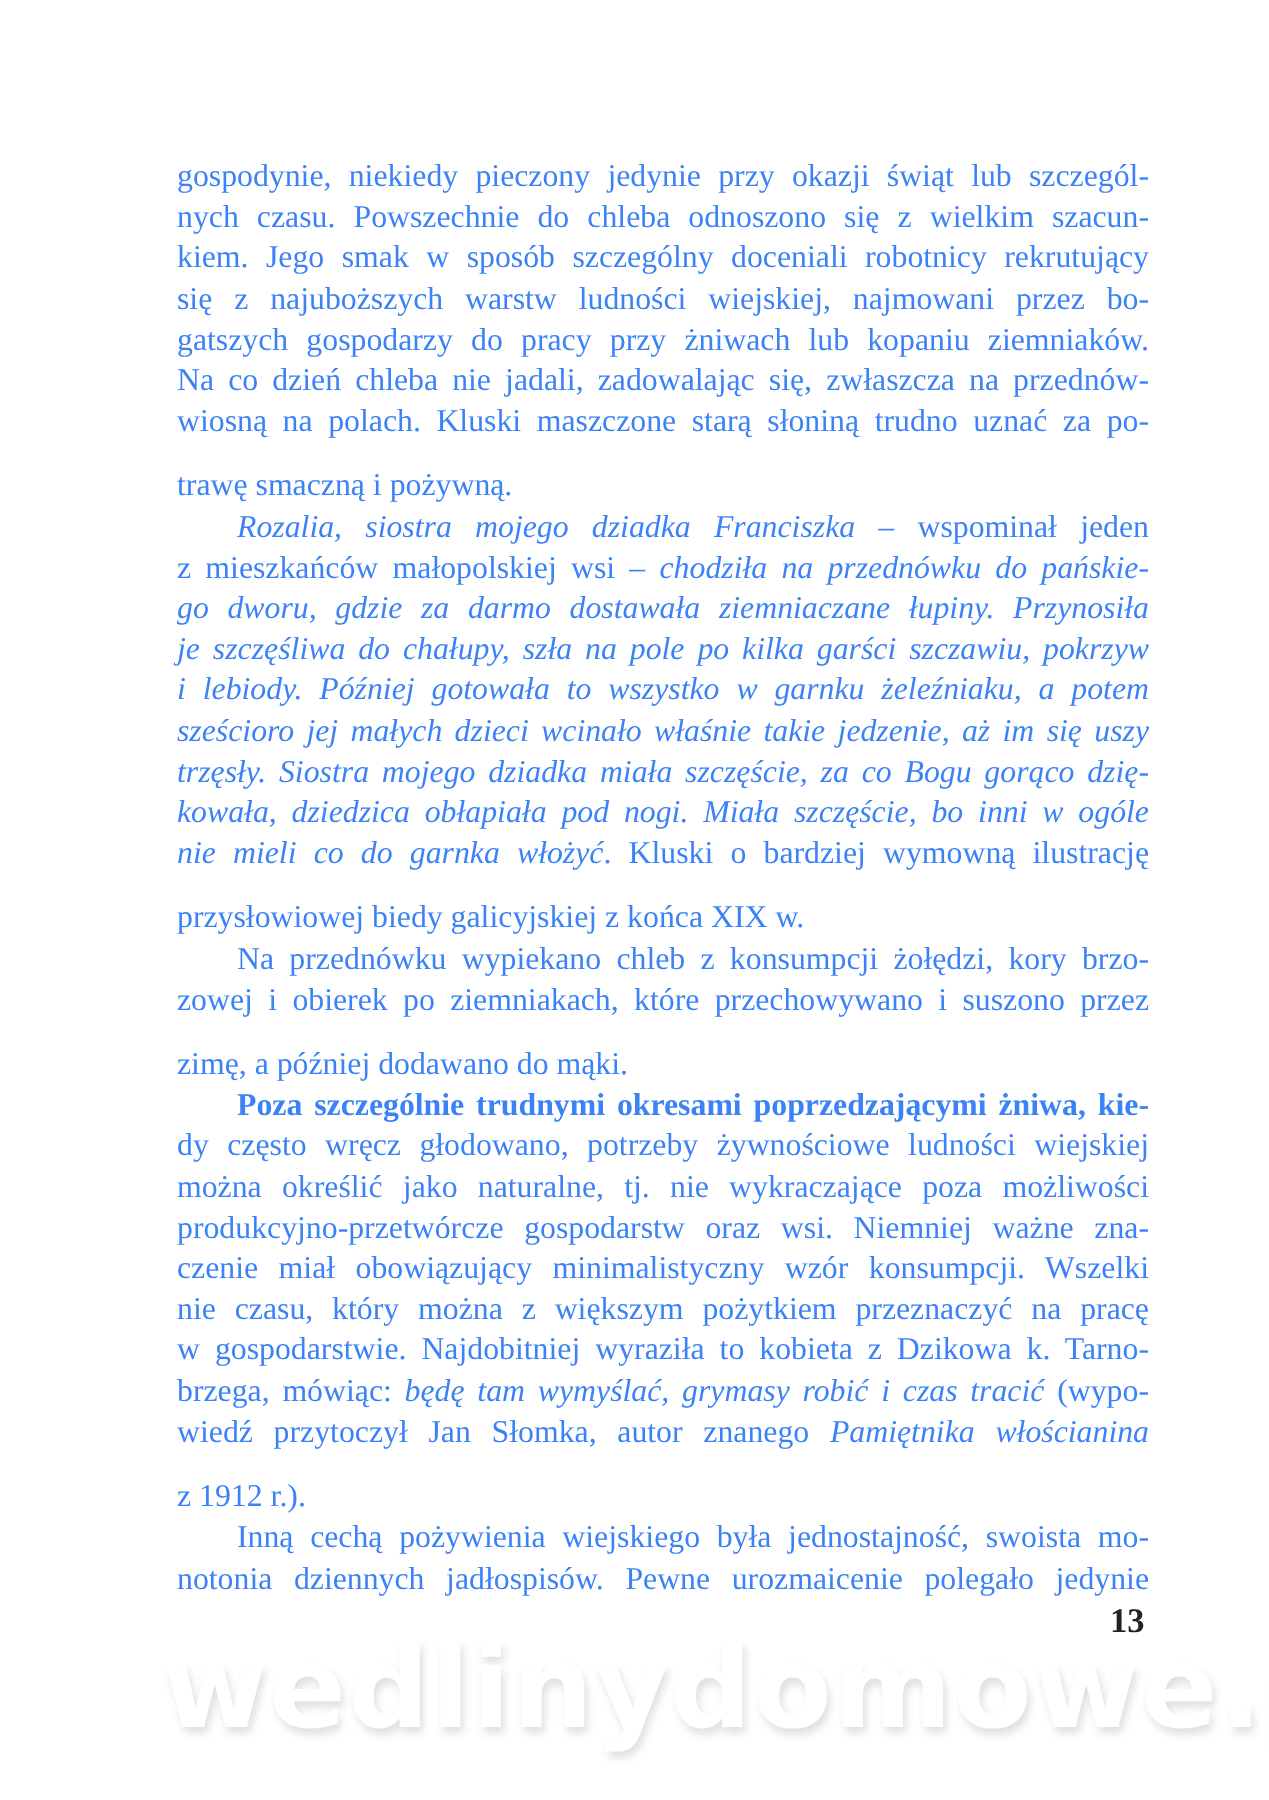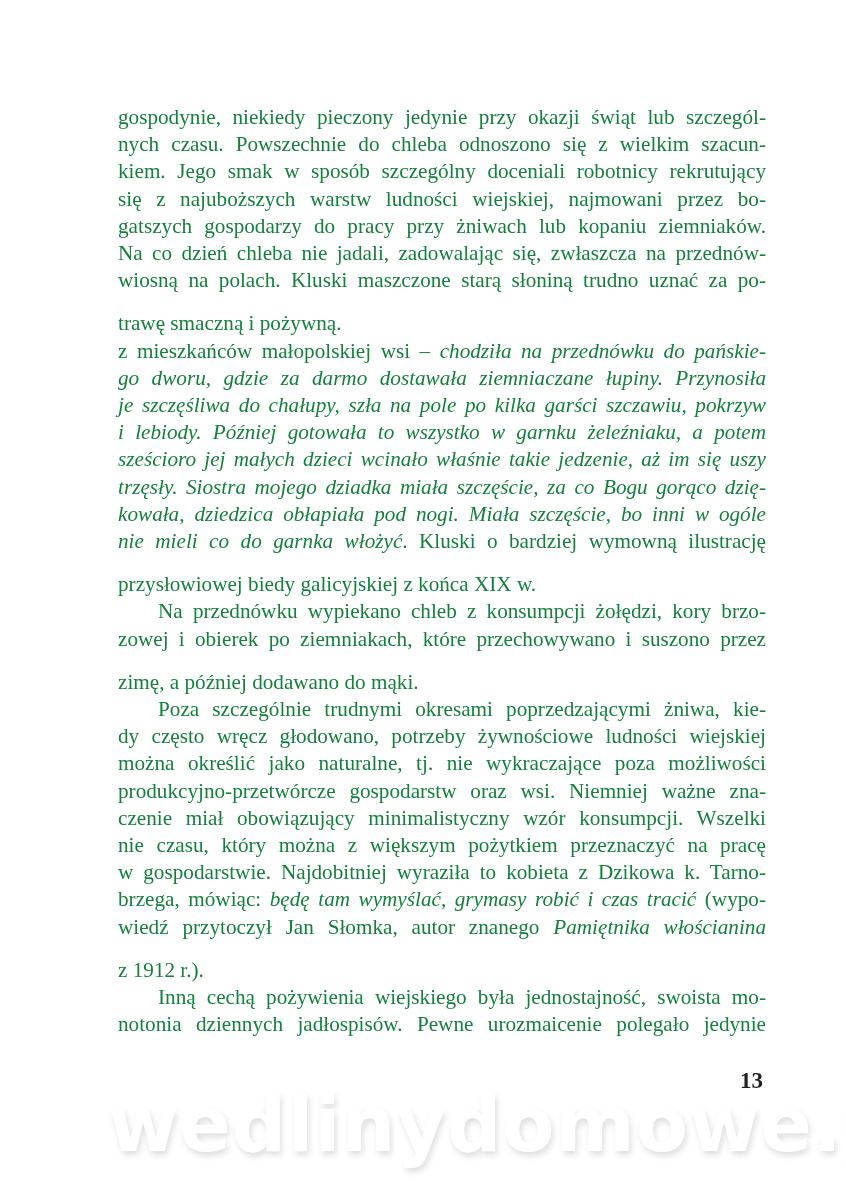--- a/index.html
+++ b/index.html
@@ -38,49 +38,50 @@
       font-size: 76px;
       letter-spacing: 1px;
       color: #ffffff;
       text-shadow: 2px 4px 6px rgba(0,0,0,0.13);
       white-space: nowrap;
     }
   </style>
 </head>
 <body style="background: rgb(255, 255, 255);">
 
-<div class="page-text" id="page-body" style="color: #15803d;">
+<div class="page-text" id="page-body" style="color: #3b82f6;">
     <p>
       <span class="line"><span>gospodynie, niekiedy pieczony jedynie przy okazji świąt lub szczegól-</span></span>
       <span class="line"><span>nych czasu. Powszechnie do chleba odnoszono się z wielkim szacun-</span></span>
       <span class="line"><span>kiem. Jego smak w sposób szczególny doceniali robotnicy rekrutujący</span></span>
       <span class="line"><span>się z najuboższych warstw ludności wiejskiej, najmowani przez bo-</span></span>
       <span class="line"><span>gatszych gospodarzy do pracy przy żniwach lub kopaniu ziemniaków.</span></span>
       <span class="line"><span>Na co dzień chleba nie jadali, zadowalając się, zwłaszcza na przednów-</span></span>
       <span class="line"><span>wiosną na polach. Kluski maszczone starą słoniną trudno uznać za po-</span></span>
       <span class="line last"><span>trawę smaczną i pożywną.</span></span>
     </p>
     <p>
+      <span class="line" style="text-indent: 40px;"><em>Rozalia, siostra mojego dziadka Franciszka</em><span> – wspominał jeden</span></span>
       <span class="line"><span>z mieszkańców małopolskiej wsi – </span><em>chodziła na przednówku do pańskie-</em></span>
       <span class="line"><em>go dworu, gdzie za darmo dostawała ziemniaczane łupiny. Przynosiła</em></span>
       <span class="line"><em>je szczęśliwa do chałupy, szła na pole po kilka garści szczawiu, pokrzyw</em></span>
       <span class="line"><em>i lebiody. Później gotowała to wszystko w garnku żeleźniaku, a potem</em></span>
       <span class="line"><em>sześcioro jej małych dzieci wcinało właśnie takie jedzenie, aż im się uszy</em></span>
       <span class="line"><em>trzęsły. Siostra mojego dziadka miała szczęście, za co Bogu gorąco dzię-</em></span>
       <span class="line"><em>kowała, dziedzica obłapiała pod nogi. Miała szczęście, bo inni w ogóle</em></span>
       <span class="line"><em>nie mieli co do garnka włożyć</em><span>. Kluski o bardziej wymowną ilustrację</span></span>
       <span class="line last"><span>przysłowiowej biedy galicyjskiej z końca XIX w.</span></span>
     </p>
     <p>
       <span class="line" style="text-indent: 40px;"><span>Na przednówku wypiekano chleb z konsumpcji żołędzi, kory brzo-</span></span>
       <span class="line"><span>zowej i obierek po ziemniakach, które przechowywano i suszono przez</span></span>
       <span class="line last"><span>zimę, a później dodawano do mąki.</span></span>
     </p>
     <p>
-      <span class="line" style="text-indent: 40px;"><span>Poza szczególnie trudnymi okresami poprzedzającymi żniwa, kie-</span></span>
+      <span class="line" style="text-indent: 40px; font-weight: bold;"><span>Poza szczególnie trudnymi okresami poprzedzającymi żniwa, kie-</span></span>
       <span class="line"><span>dy często wręcz głodowano, potrzeby żywnościowe ludności wiejskiej</span></span>
       <span class="line"><span>można określić jako naturalne, tj. nie wykraczające poza możliwości</span></span>
       <span class="line"><span>produkcyjno-przetwórcze gospodarstw oraz wsi. Niemniej ważne zna-</span></span>
       <span class="line"><span>czenie miał obowiązujący minimalistyczny wzór konsumpcji. Wszelki</span></span>
       <span class="line"><span>nie czasu, który można z większym pożytkiem przeznaczyć na pracę</span></span>
       <span class="line"><span>w gospodarstwie. Najdobitniej wyraziła to kobieta z Dzikowa k. Tarno-</span></span>
       <span class="line"><span>brzega, mówiąc: </span><em>będę tam wymyślać, grymasy robić i czas tracić</em><span> (wypo-</span></span>
       <span class="line"><span>wiedź przytoczył Jan Słomka, autor znanego </span><em>Pamiętnika włościanina</em></span>
       <span class="line last"><span>z 1912 r.).</span></span>
     </p>

